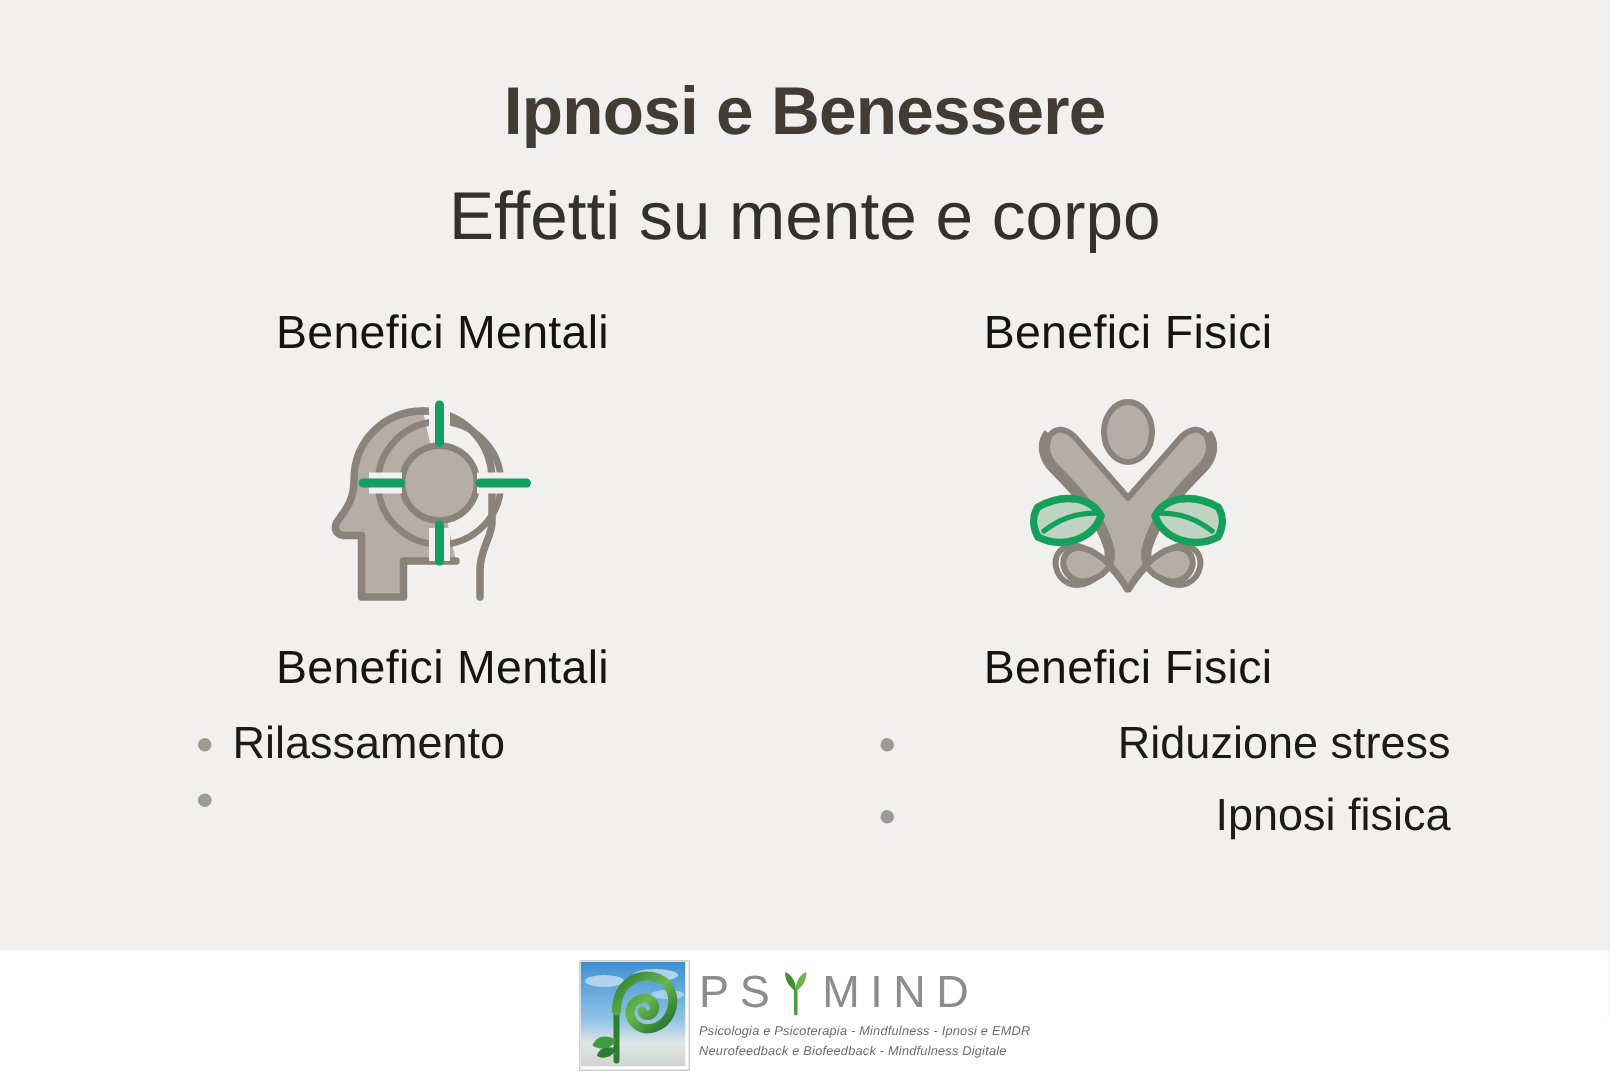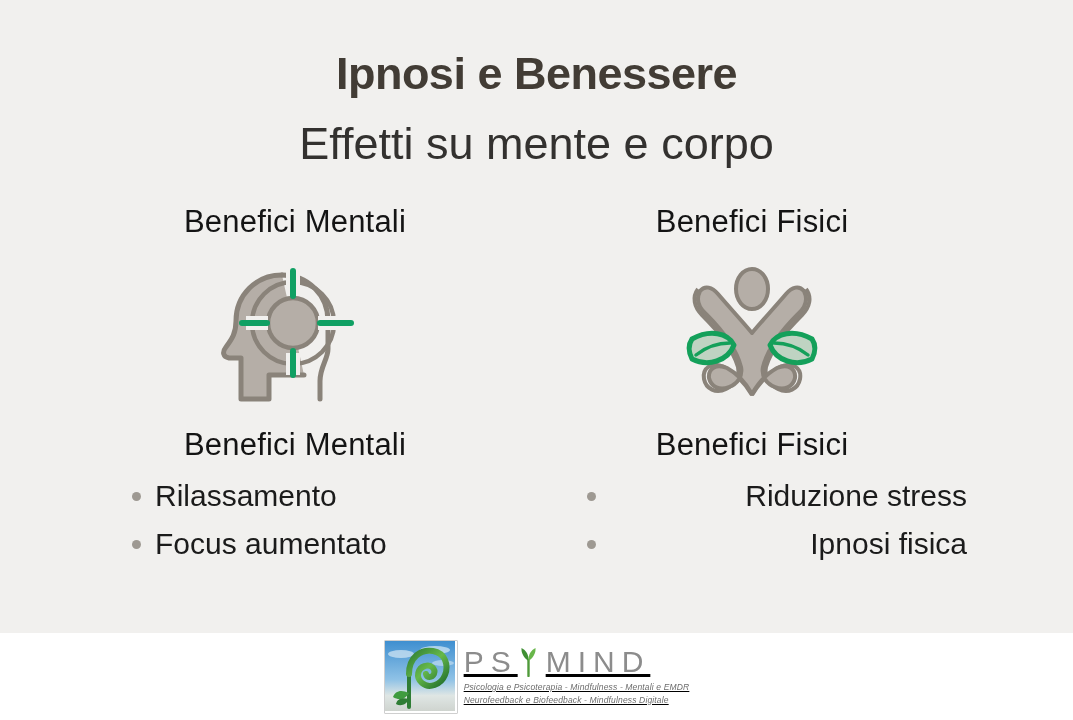--- a/index.html
+++ b/index.html
@@ -103,21 +103,20 @@
     width:1073px;height:87px;
     background:#ffffff;
     display:flex;
     align-items:center;
     justify-content:center;
   }
   .logo-row{
     display:flex;
     align-items:center;
     gap:6px;
-    text-decoration:underline;
   }
   .logo-mark{
     width:72px;height:72px;
     border:1px solid #cfcfcf;
     border-radius:1px;
     overflow:hidden;
     flex:0 0 auto;
   }
   .logo-text{
     display:flex;
@@ -189,21 +188,20 @@
 
     <div class="col-heading">Benefici Mentali</div>
 
     <ul class="bullets">
       <li>
         <span class="dot"></span>
         <span>Rilassamento</span>
       </li>
       <li>
         <span class="dot"></span>
-        <span>Focus aumentato</span>
       </li>
     </ul>
   </div>
 
   <div class="col col-right">
 
     <div class="col-title">Benefici Fisici</div>
 
     <div class="icon-wrap">
       <span>
@@ -279,20 +277,20 @@
           <span>PS</span>
           <span class="sprout">
             <svg width="21" height="30" viewBox="0 0 21 30" xmlns="http://www.w3.org/2000/svg">
               <path d="M10.5 29 L10.5 13" stroke="#4f9a3a" stroke-width="2.4" stroke-linecap="round" fill="none"></path>
               <path d="M10.5 14 C6 11 3 6 3.5 1 C8 3 11 8 10.5 14 Z" fill="#3f8f33"></path>
               <path d="M10.5 14 C15 11 18 6 17.5 1 C13 3 10 8 10.5 14 Z" fill="#68b64a"></path>
             </svg>
           </span>
           <span>MIND</span>
         </div>
-        <div class="tagline">Psicologia e Psicoterapia - Mindfulness - Mentali e EMDR</div>
+        <div class="tagline">Psicologia e Psicoterapia - Mindfulness - Ipnosi e EMDR</div>
         <div class="tagline" style="margin-top:1px;">Neurofeedback e Biofeedback - Mindfulness Digitale</div>
       </div>
 
     </div>
   </div>
 
 </div>
 
 </body></html>

